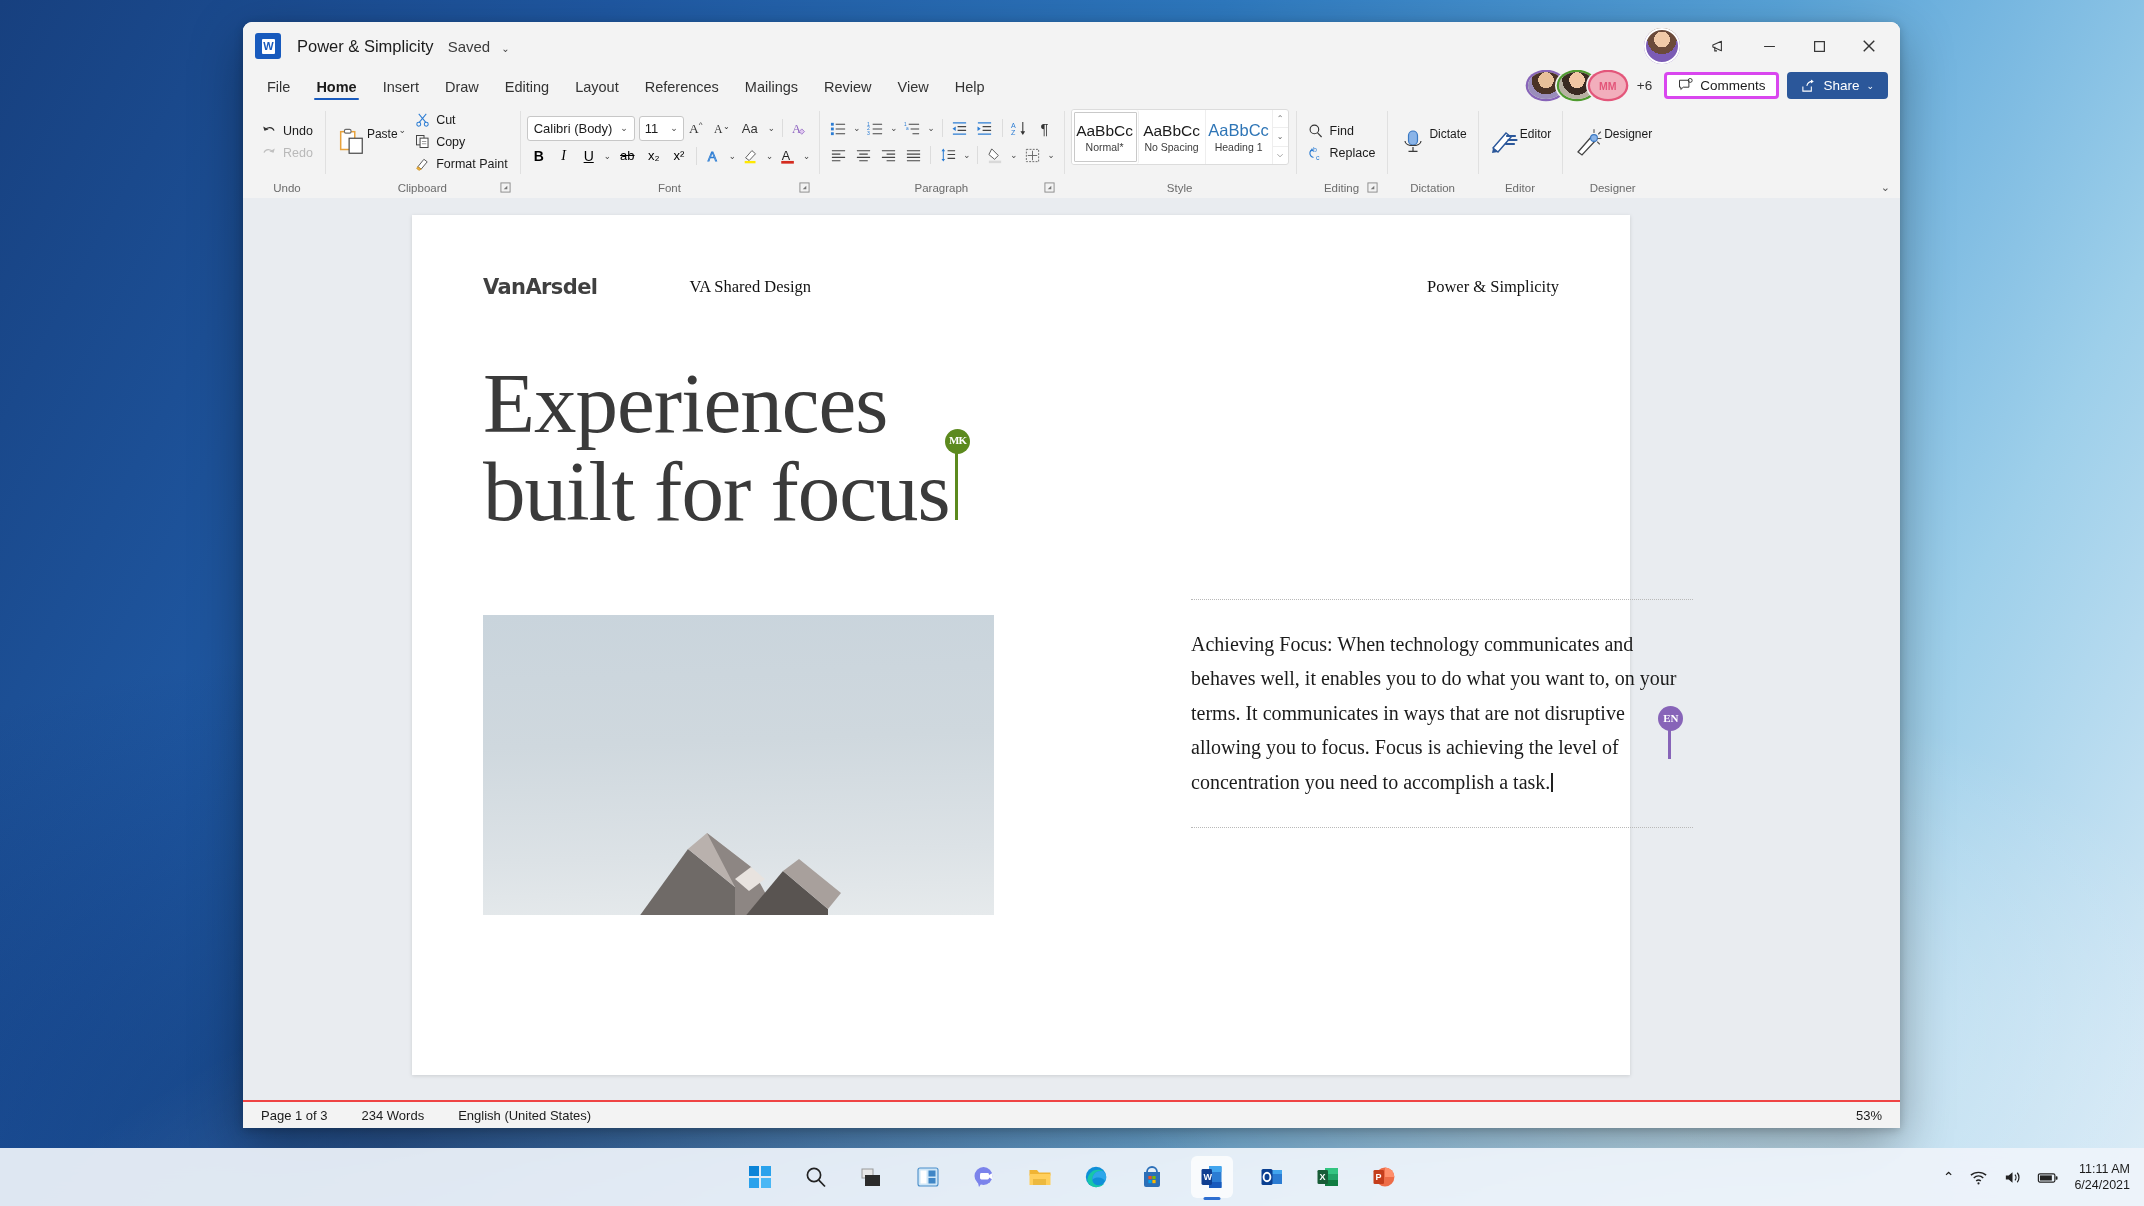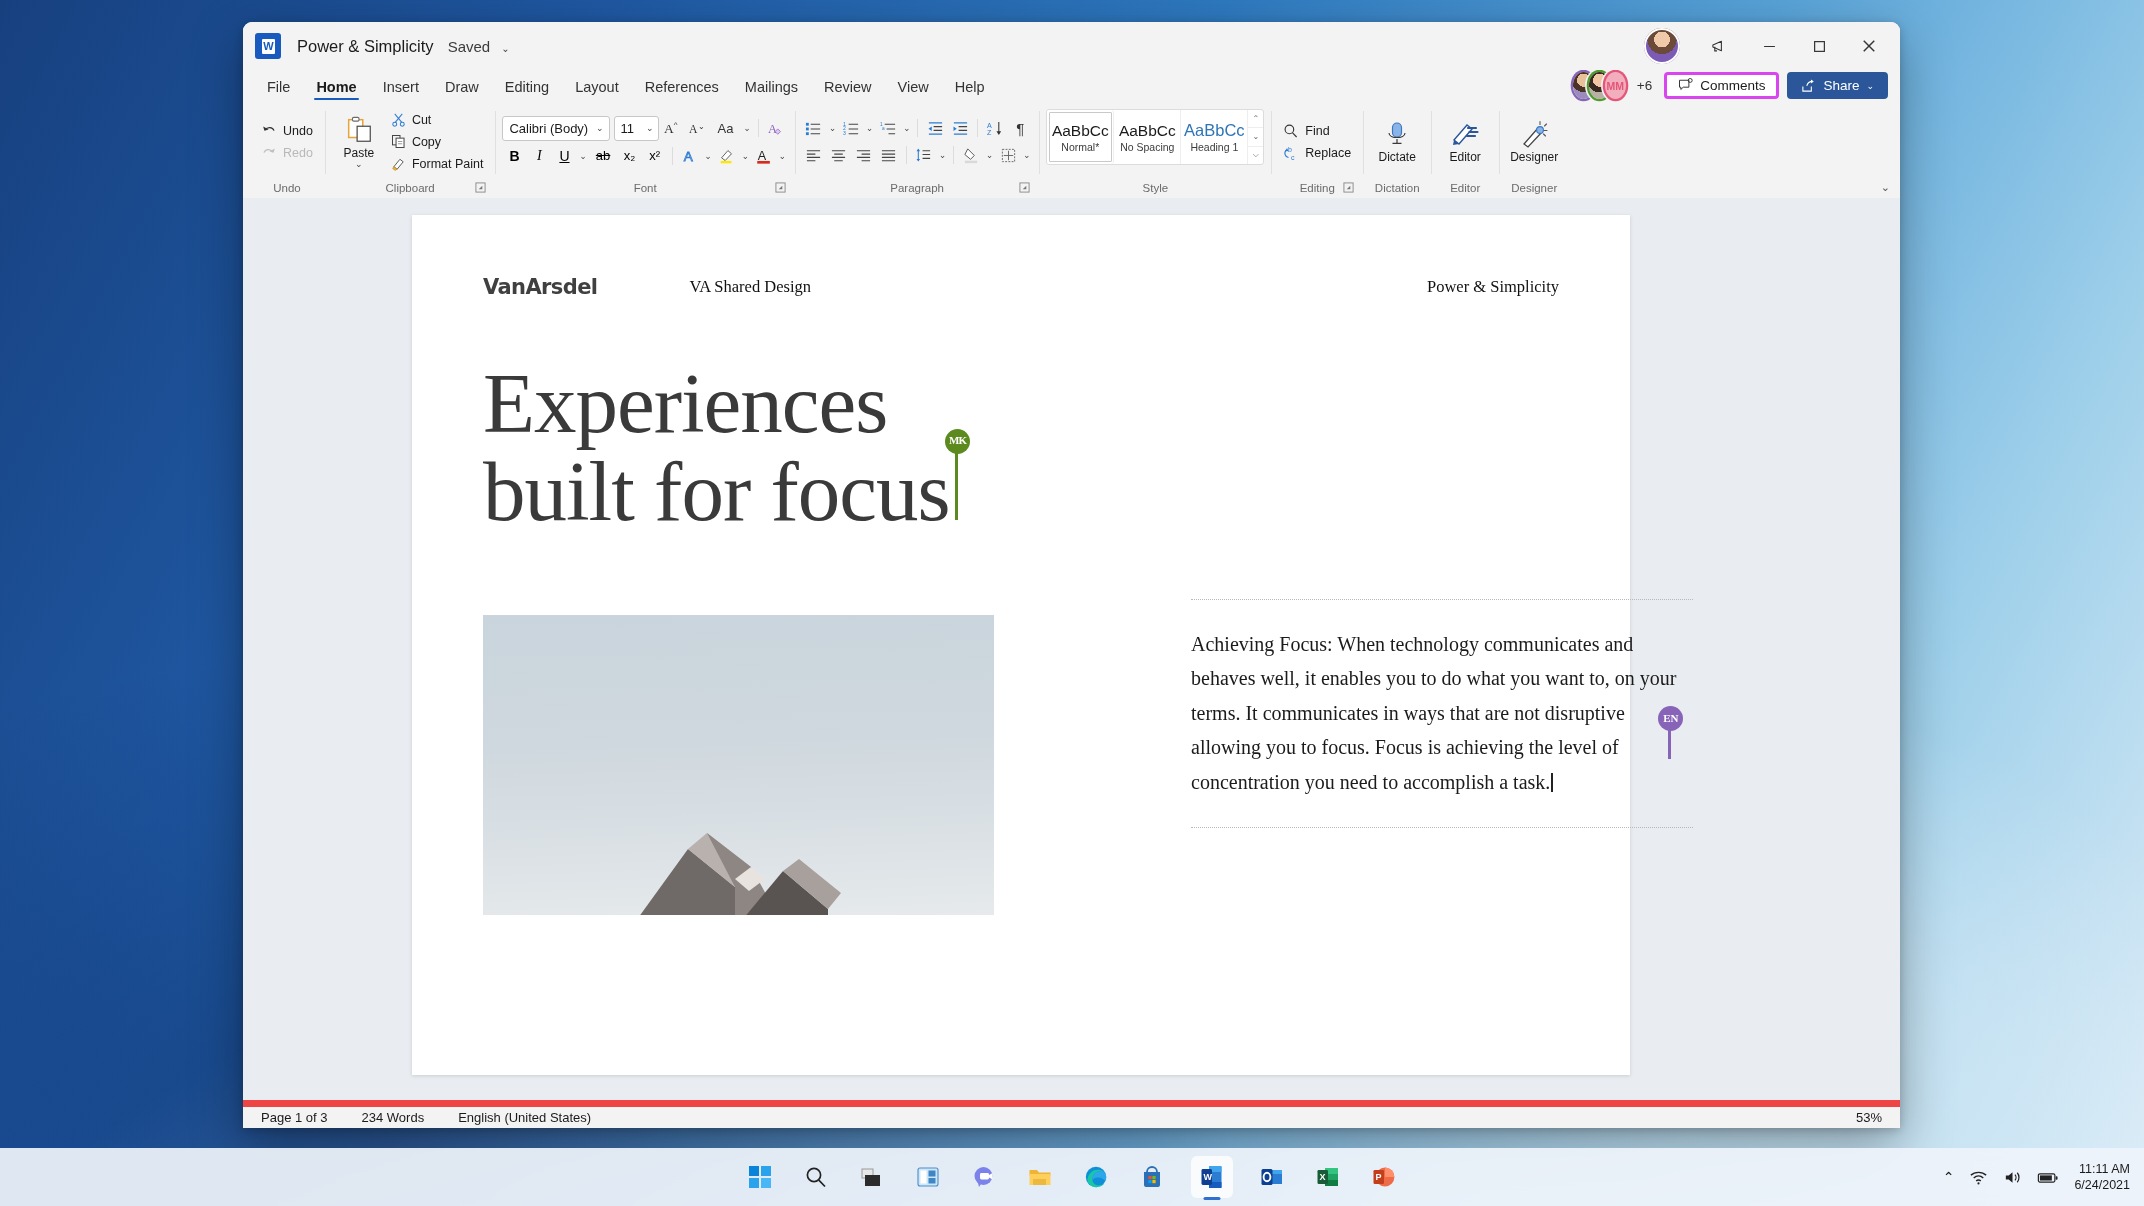--- a/index.html
+++ b/index.html
@@ -56,37 +56,37 @@
     color:#333; }
 
   
   .ribbon-tabs{ height:32px; background:#f3f3f3; display:flex; align-items:flex-end;
     padding-left:12px; gap:2px; flex:0 0 32px;}
   .rtab{ font-size:14.5px; color:#333; padding:3px 12px 7px; position:relative; white-space:nowrap;}
   .rtab.active{ font-weight:bold; color:#1b1b1b; }
   .rtab.active::after{ content:""; position:absolute; left:10px; right:10px; bottom:2px;
     height:2.5px; background:#185abd; border-radius:2px; }
   .collab-strip{ margin-left:auto; display:flex; align-items:center; gap:0; padding-right:12px; padding-bottom:3px;}
-  .cav{ width:21px; height:27px; border-radius:50%; margin-left:-5px;
+  .cav{ width:36px; height:27px; border-radius:50%; margin-left:-5px;
     box-shadow:0 0 0 2.3px currentColor, 0 0 0 4px #f3f3f3;
     font-size:10.5px; color:#fff; display:flex; align-items:center; justify-content:center; font-weight:600;}
   .plusn{ font-size:13.5px; color:#333; margin-left:11px; margin-right:12px;}
   .pillbtn{ height:27px; border:3px solid #d946ef; background:#fff; border-radius:4px;
     display:flex; align-items:center; gap:7px; padding:0 11px; font-size:13.5px; color:#1b1b1b;}
   .pillbtn.share{ background:#2b579a; color:#fff; border-color:#2b579a; margin-left:8px;}
 
   
   .ribbon{ height:96px; background:#f3f3f3; display:flex; align-items:stretch;
     padding:3px 6px 0 6px; flex:0 0 96px; position:relative;}
   .rgroup{ display:flex; flex-direction:column; position:relative; padding:0 7px;}
   .rgroup + .rgroup::before{ content:""; position:absolute; left:0; top:6px; bottom:24px; width:1px; background:#e0e0e0;}
   .rgbody{ flex:1; display:flex; align-items:center; }
   .rglabel{ height:20px; font-size:11.5px; color:#6b6b6b; text-align:center; line-height:20px; position:relative;}
   .rglabel .dlg{ position:absolute; right:2px; top:4px; width:11px; height:11px; color:#777;}
-  .bigbtn{ display:flex; flex-direction:column; align-items:center; justify-content:center;
+  .bigbtn{ display:flex; flex-direction:row; align-items:flex-start; justify-content:center;
     min-width:54px; padding:2px 4px; gap:1px; }
   .bigbtn .lbl{ font-size:12px; color:#1b1b1b; }
   .bigbtn .chev{ font-size:9px; color:#444; line-height:7px;}
   .smallrow{ display:flex; flex-direction:column; justify-content:center; gap:1px;}
   .smallbtn{ display:flex; align-items:center; gap:6px; padding:2px 5px; font-size:12.5px; color:#1b1b1b; height:21px;}
   .smallbtn.disabled{ color:#b9b9b9; }
   .ctrlrow{ display:flex; align-items:center; gap:1px; }
   .iconbtn{ width:24px; height:24px; display:flex; align-items:center; justify-content:center; border-radius:3px;}
   .minichev{ font-size:8.5px; color:#444; padding:0 2px; }
   .fontbox{ width:108px; height:25px; border:1px solid #c7c7c7; background:#fff; border-radius:3px;
@@ -129,21 +129,21 @@
     overflow:hidden;}
   .roof{ position:absolute; bottom:-10px; }
   .col-right{ position:absolute; left:779px; top:384px; width:502px; }
   .dotrule{ height:1px; border-top:1.6px dotted #b9b9b9; }
   .bodytext{ font-family:"Liberation Serif", serif; font-size:20px; line-height:1.72; color:#1b1b1b;
     padding:27px 0 28px; position:relative;}
   .caret{ display:inline-block; width:1.6px; height:19px; background:#222; vertical-align:-3px; margin-left:1px;}
 
   
   .statusbar{ height:28px; background:#f3f3f3; display:flex; align-items:center;
-    padding:0 18px; font-size:13px; color:#1b1b1b; gap:34px; flex:0 0 28px; border-top:7px solid #ef4444;}
+    padding:0 18px; font-size:13px; color:#1b1b1b; gap:34px; flex:0 0 28px; border-top:2px solid #ef4444;}
   .statusbar .zoom{ margin-left:auto; }
 
   
   #taskbar{ position:absolute; left:0; bottom:0; width:100%; height:58px;
     background:rgba(238,243,250,.93); backdrop-filter:blur(18px);
     display:flex; align-items:center; justify-content:center; }
   .tb-icons{ display:flex; align-items:center; gap:22px; }
   .tbi{ width:34px; height:34px; display:flex; align-items:center; justify-content:center; position:relative;}
   .tbi.active{ background:rgba(255,255,255,.75); border-radius:6px; width:42px; height:42px;}
   .tbi.active::after{ content:""; position:absolute; bottom:-2px; left:50%; transform:translateX(-50%);

